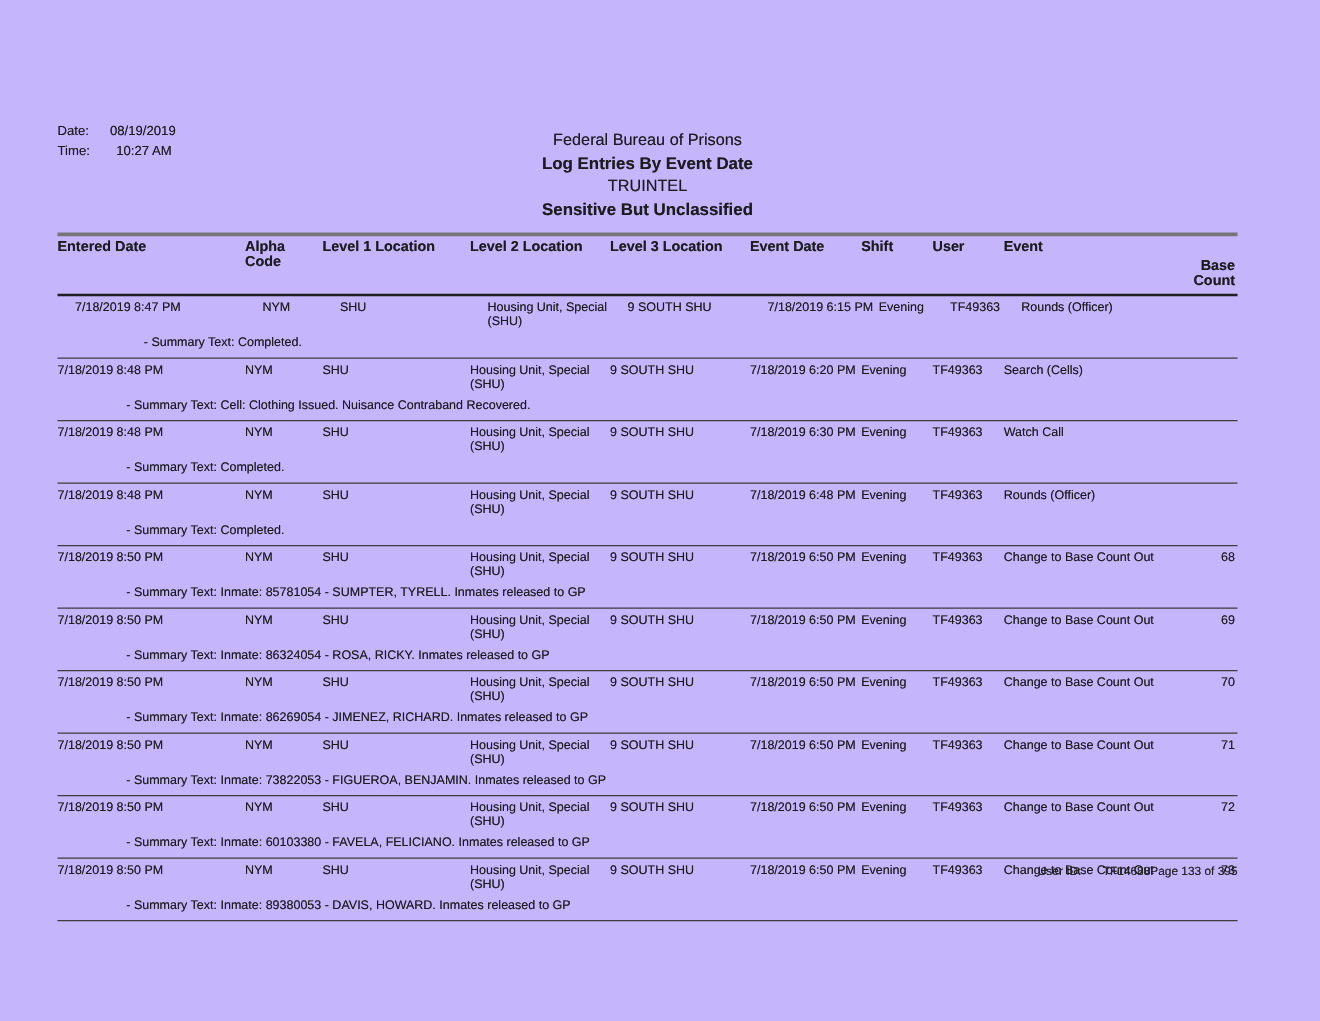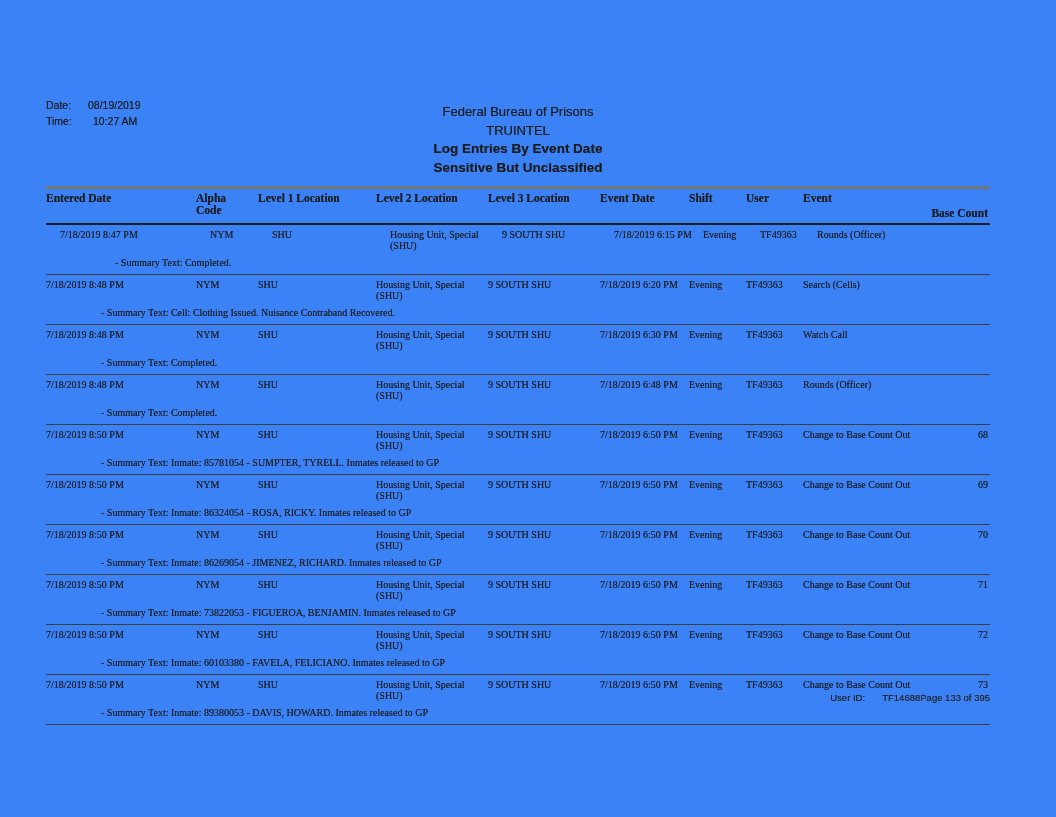--- a/index.html
+++ b/index.html
@@ -4,21 +4,21 @@
 <style>
   html, body {
     margin: 0;
     padding: 0;
     background: #ffffff;
   }
   .sheet {
     position: relative;
     width: 1056px;
     height: 817px;
-    background: #3b82f6;
+    background: #c4b5fd;
     font-family: "Liberation Sans", sans-serif;
     color: #1c1c1c;
     overflow: hidden;
   }
   .scan-text { text-shadow: 0 0 0.45px rgba(20,20,20,0.6); }
 
   
   .meta {
     position: absolute;
     left: 46px;
@@ -42,21 +42,20 @@
   .title-line { font-size: 13px; line-height: 18.5px; }
   .title-line.bold { font-weight: bold; font-size: 13.5px; }
 
   
   .log-table {
     position: absolute;
     left: 46px;
     top: 186px;
     width: 944px;
     border-top: 3px solid #757575;
-    font-family: Liberation Serif, serif;
   }
   .grid-row {
     display: grid;
     grid-template-columns: 150px 62px 118px 112px 112px 89px 57px 57px 123px 64px;
   }
   .thead {
     padding: 3px 0 4px 0;
     border-bottom: 2.2px solid #1f1f1f;
     font-weight: bold;
     font-size: 11.5px;
@@ -100,22 +99,22 @@
       <span class="meta-value">08/19/2019</span>
     </div>
     <div class="meta-row time">
       <span class="meta-label">Time:</span>
       <span class="meta-value">10:27 AM</span>
     </div>
   </div>
 
   <div class="titles">
     <div class="title-line">Federal Bureau of Prisons</div>
+    <div class="title-line bold">Log Entries By Event Date</div>
     <div class="title-line">TRUINTEL</div>
-    <div class="title-line bold">Log Entries By Event Date</div>
     <div class="title-line bold">Sensitive But Unclassified</div>
   </div>
 
   <div class="log-table">
     <div class="thead grid-row">
       <div class="cell c-entered">Entered Date</div>
       <div class="cell c-alpha">Alpha Code</div>
       <div class="cell c-level1">Level 1 Location</div>
       <div class="cell c-level2">Level 2 Location</div>
       <div class="cell c-level3">Level 3 Location</div>

